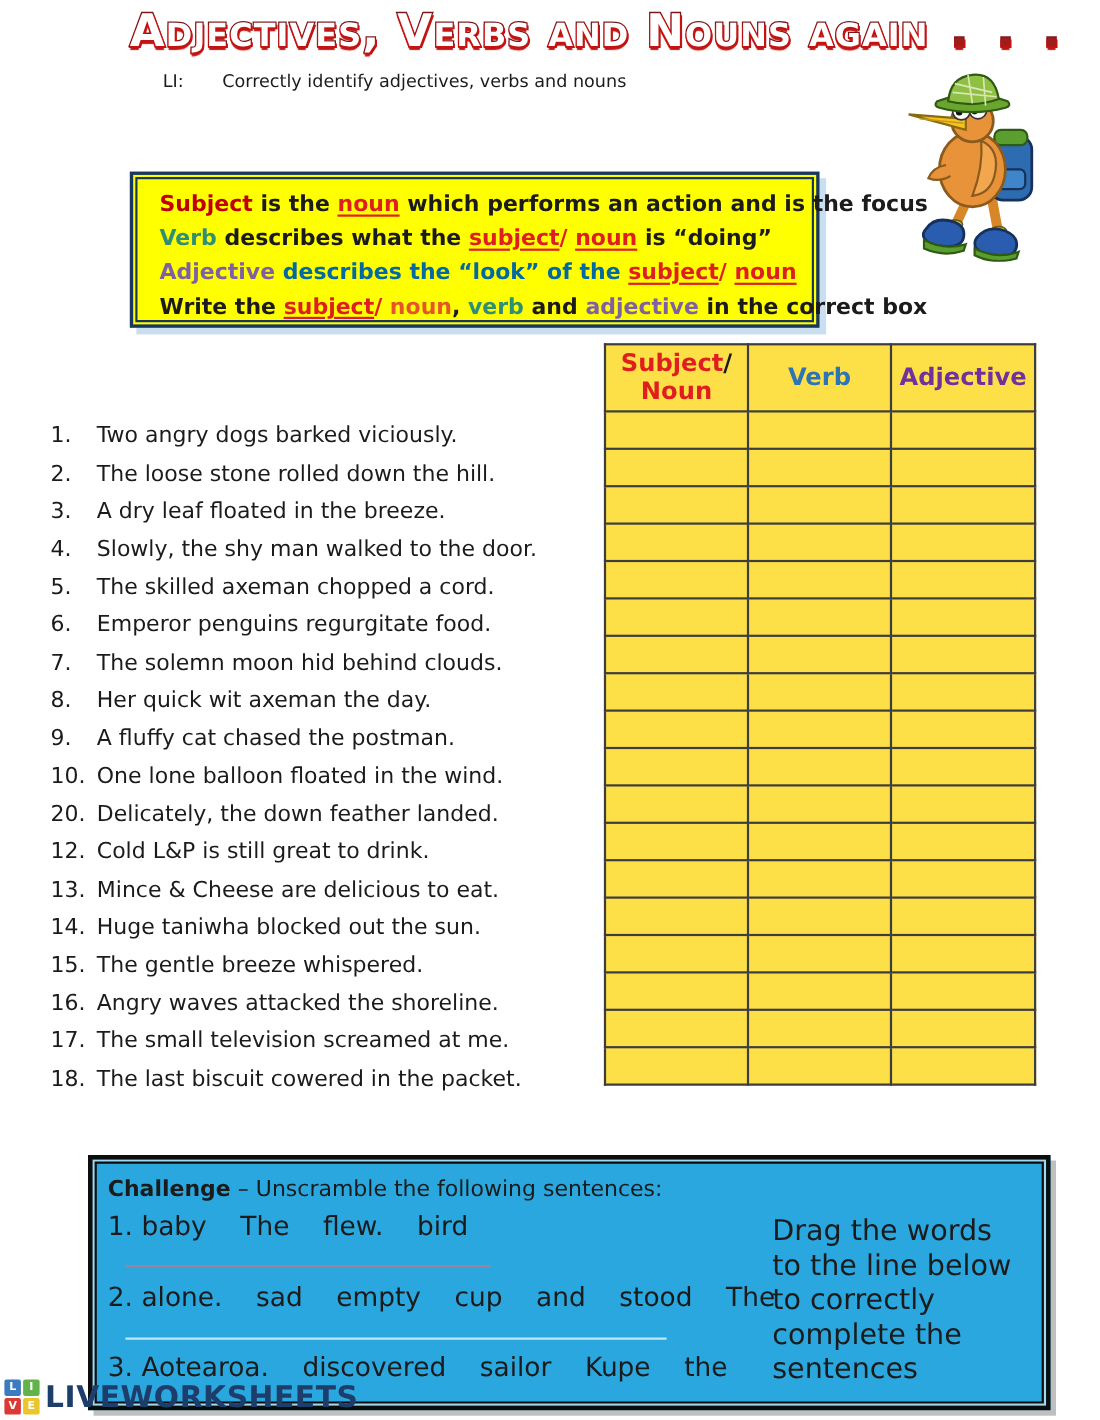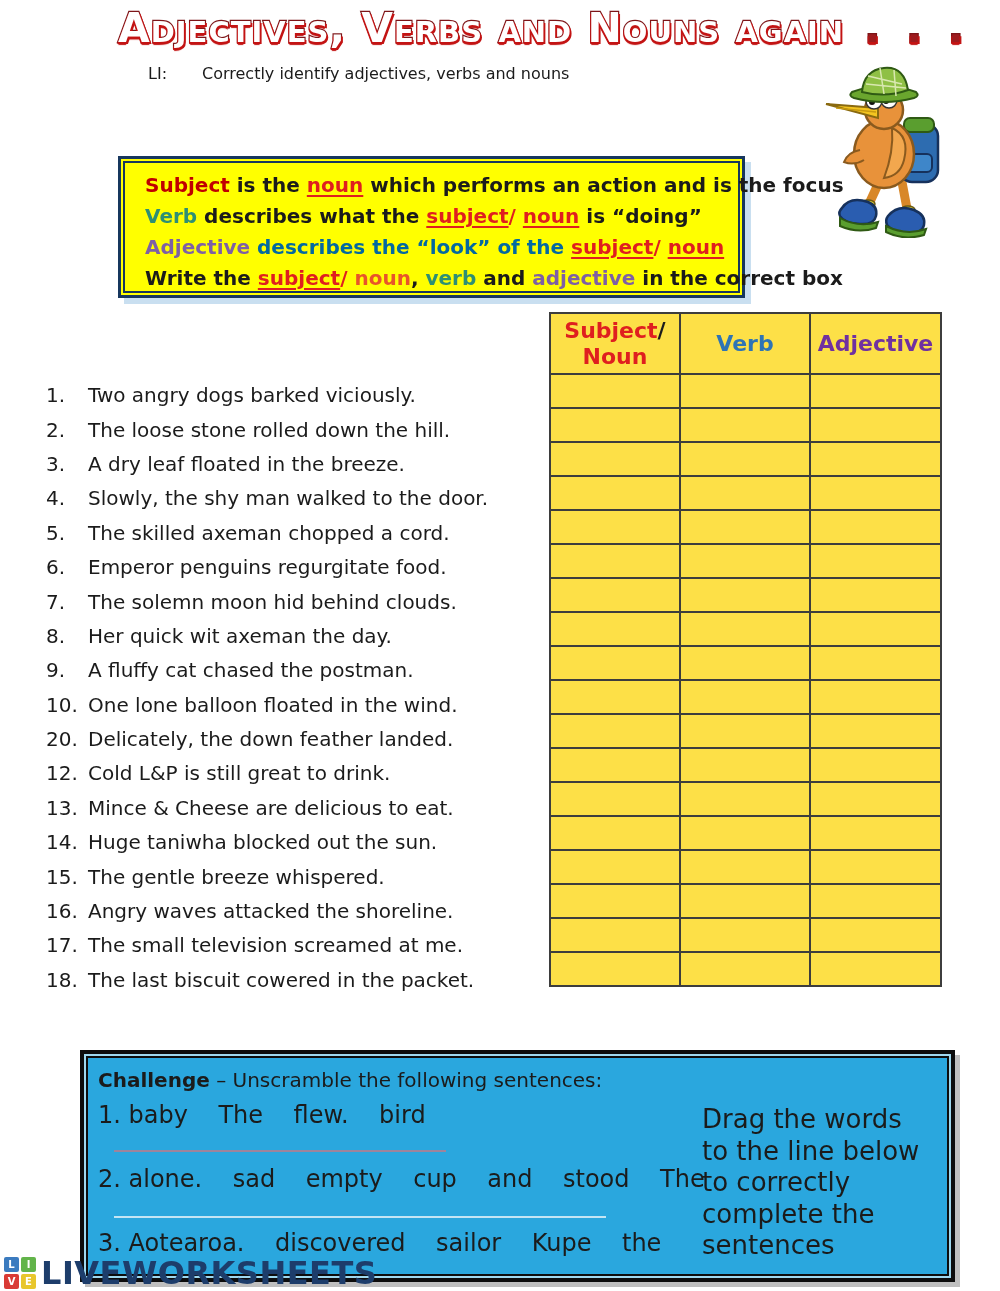--- a/index.html
+++ b/index.html
@@ -69,21 +69,21 @@
   .ch-item-3 { top:175px; }
   .ch-line { position:absolute; height:0; border-bottom:2px solid; }
   .ch-line-1 { left:30px; top:96px; width:332px; border-color:rgba(196,120,134,0.75); }
   .ch-line-2 { left:30px; top:162px; width:492px; border-color:rgba(223,240,248,0.85); }
   .ch-drag { position:absolute; left:618px; top:50px; width:220px; font-size:26px; line-height:31.5px; }
 
   
   .logo { position:absolute; left:4px; top:1254px; display:flex; align-items:center; }
   .logo-icon { display:grid; grid-template-columns:15px 15px; grid-template-rows:15px 15px; gap:2px; margin-right:5px; }
   .logo-sq { display:flex; align-items:center; justify-content:center; color:#ffffff; font-size:10px; font-weight:800; border-radius:2px; }
-  .logo-text { font-size:32px; font-weight:800; color:#1d3d6b; letter-spacing:0.5px; }
+  .logo-text { font-size:27px; font-weight:800; color:#1d3d6b; letter-spacing:0.5px; }
 
   
   .kiwi { position:absolute; left:822px; top:58px; width:130px; height:180px; }
 </style>
 </head>
 <body>
 
 <div class="page">
 
   <div class="title"><span>Adjectives, Verbs and Nouns again</span><span class="dots"> . . .</span></div>

